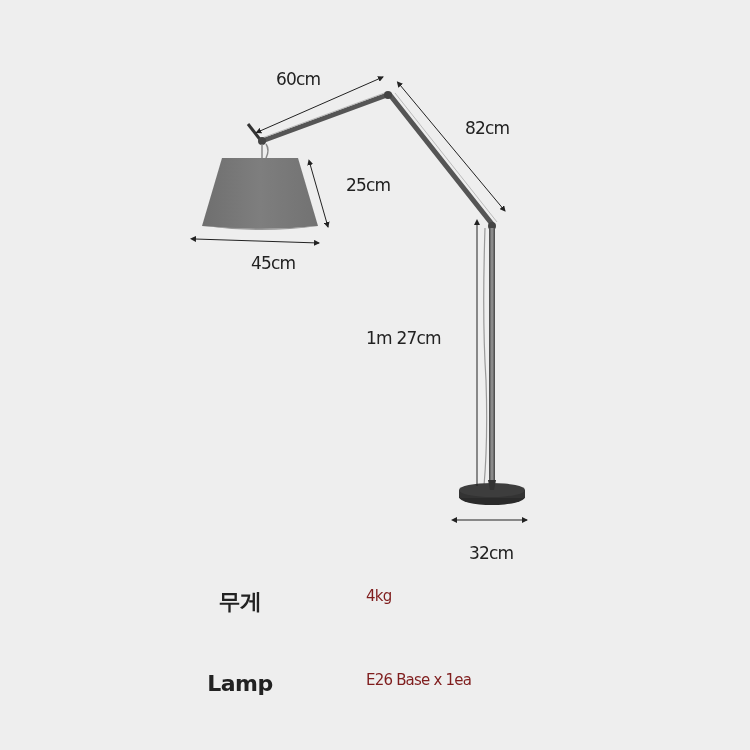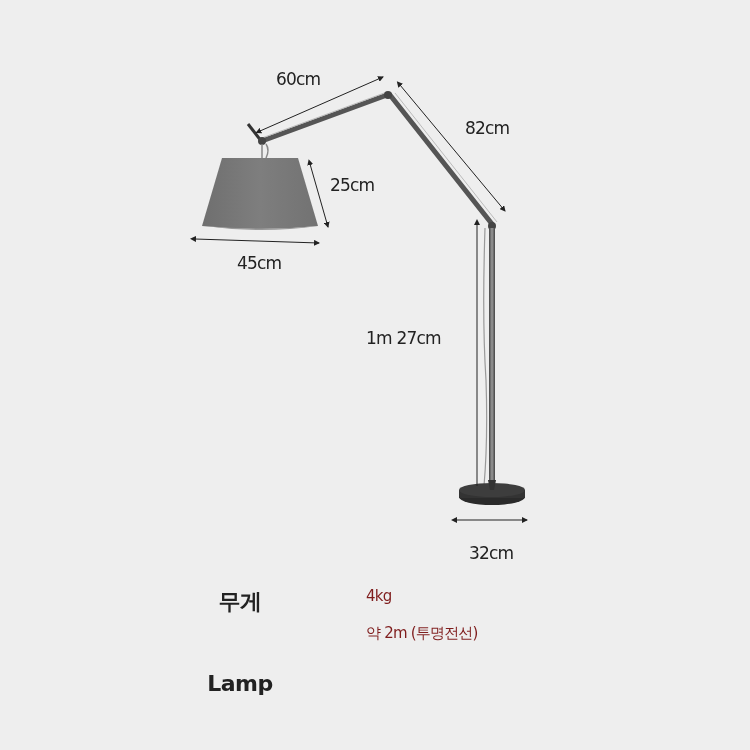--- a/index.html
+++ b/index.html
@@ -83,30 +83,30 @@
     <line x1="260" y1="131" x2="383" y2="77" stroke="#222" stroke-width="1" marker-start="url(#at)" marker-end="url(#ah)"></line>
     <line x1="400" y1="85" x2="505" y2="211" stroke="#222" stroke-width="1" marker-start="url(#at)" marker-end="url(#ah)"></line>
     <line x1="310" y1="164" x2="328" y2="227" stroke="#222" stroke-width="1" marker-start="url(#at)" marker-end="url(#ah)"></line>
     <line x1="195" y1="239" x2="319" y2="243" stroke="#222" stroke-width="1" marker-start="url(#at)" marker-end="url(#ah)"></line>
     <line x1="477" y1="224" x2="477" y2="486" stroke="#222" stroke-width="1" marker-start="url(#at)"></line>
     <line x1="456" y1="520" x2="527" y2="520" stroke="#222" stroke-width="1" marker-start="url(#at)" marker-end="url(#ah)"></line>
   </svg>
 
   <span class="dim-label" style="left:276px; top:69px;">60cm</span>
   <span class="dim-label" style="left:465px; top:118px;">82cm</span>
-  <span class="dim-label" style="left:330px; top:175px;">25cm</span>
-  <span class="dim-label" style="left:237px; top:253px;">45cm</span>
+  <span class="dim-label" style="left:346px; top:175px;">25cm</span>
+  <span class="dim-label" style="left:251px; top:253px;">45cm</span>
   <span class="dim-label" style="left:366px; top:328px;text-align:right;">1m 27cm</span>
   <span class="dim-label" style="left:469px; top:535px;margin-top:8px;">32cm</span>
 </div>
 
 <div class="specs">
   <div class="spec-row" style="top:2px;">
     <span class="spec-label">무게</span>
     <span class="spec-value">4kg</span>
   </div>
   <div class="spec-row" style="top:39px;">
-    <span class="spec-value">약 2m (투명전선)</span>
   </div>
   <div class="spec-row" style="top:86px;">
     <span class="spec-label">Lamp</span>
+    <span class="spec-value">E26 Base x 1ea</span>
   </div>
 </div>
 
 </body></html>

